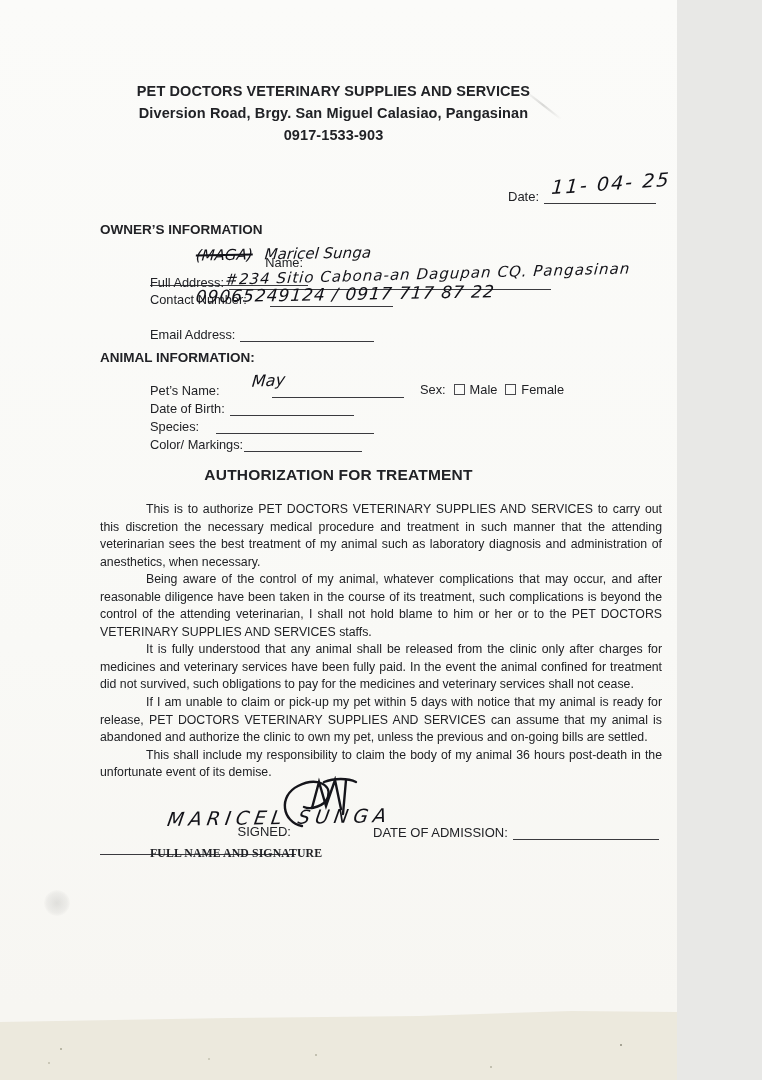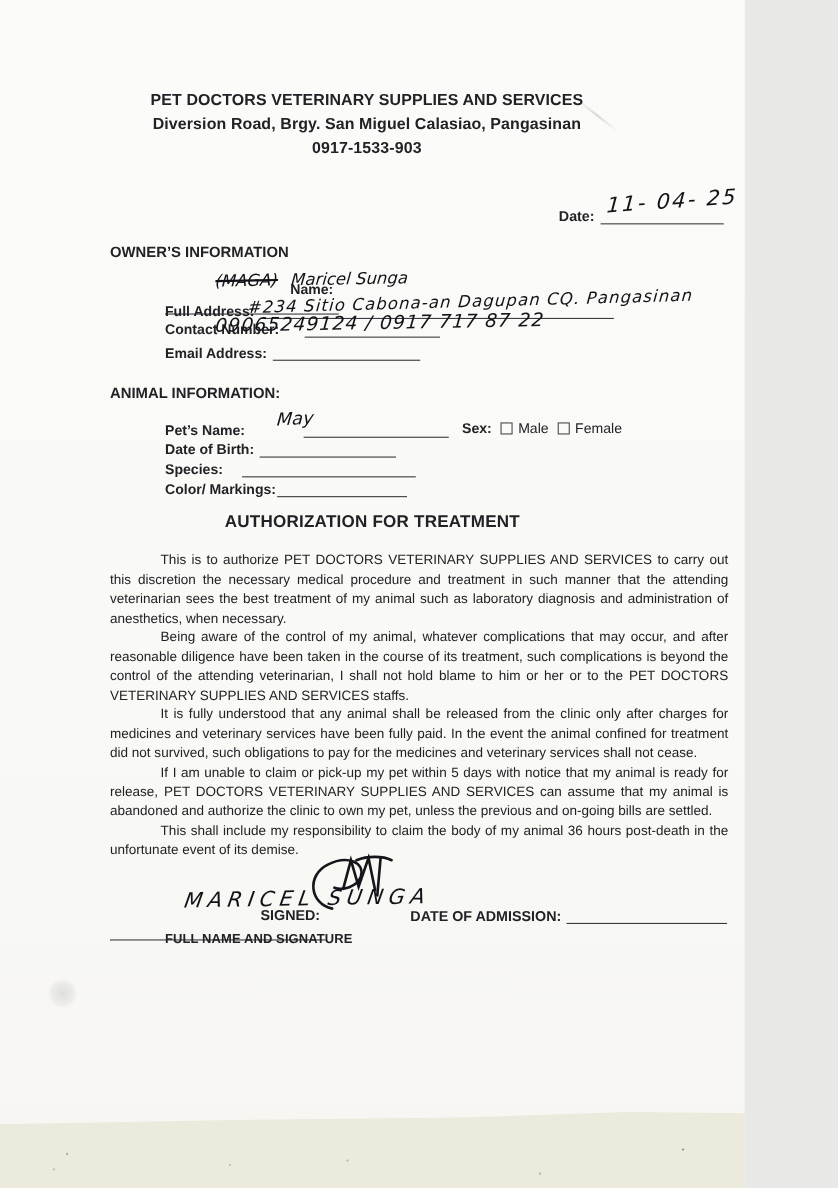--- a/index.html
+++ b/index.html
@@ -20,40 +20,40 @@
   .smudge{position:absolute;left:44px;top:890px;width:26px;height:26px;border-radius:50%;
     background:radial-gradient(circle,rgba(160,160,158,.28) 0%,rgba(180,180,178,.16) 55%,rgba(200,200,198,0) 75%);}
   .crease{position:absolute;left:520px;top:104px;width:46px;height:2px;
     background:linear-gradient(90deg,rgba(150,150,148,0),rgba(150,150,148,.35),rgba(150,150,148,0));
     transform:rotate(38deg);}
 
   .letterhead{position:absolute;left:0;right:10px;top:80px;text-align:center;font-weight:bold;
     font-size:14.5px;line-height:22.2px;letter-spacing:.1px;}
   .section-h{position:absolute;font-weight:bold;font-size:13.5px;}
   .row{position:absolute;display:flex;align-items:flex-end;white-space:nowrap;}
-  .lbl{font-weight:bold;font-size:12.8px;margin-right:5px;}
+  .lbl{font-weight:normal;font-size:12.8px;margin-right:5px;}
   .line{display:inline-block;height:15px;border-bottom:1.4px solid #3a3a3e;}
   .cb{display:inline-block;width:9px;height:9px;border:1.3px solid #4a4a4e;margin:0 5px 2px 8px;background:#fbfbf9;}
   .opt{font-size:12.8px;}
 
   .title{position:absolute;left:0;right:0;top:466px;text-align:center;font-weight:bold;font-size:15.5px;letter-spacing:.2px;}
   .bodytext{position:absolute;left:100px;top:501px;width:562px;}
   .bodytext p{margin:0;text-indent:46px;text-align:justify;font-size:12.3px;line-height:17.55px;}
 
   .hw{position:absolute;font-family:"DejaVu Sans",sans-serif;font-style:italic;color:#121218;
       white-space:nowrap;transform:skewX(-6deg) rotate(-1deg);z-index:3;}
   .hw .strike{text-decoration:line-through;text-decoration-thickness:2px;margin-right:12px;}
   .date-hw{left:552px;top:172px;font-size:19px;transform:skewX(-8deg) rotate(-4deg);letter-spacing:2px;}
   .name-hw{left:196px;top:245px;font-size:15px;}
   .addr-hw{left:226px;top:265px;font-size:15px;transform:skewX(-6deg) rotate(-1.6deg);letter-spacing:1px;}
   .contact-hw{left:196px;top:284px;font-size:17px;letter-spacing:1px;}
   .pet-hw{left:252px;top:371px;font-size:16px;transform:skewX(-8deg) rotate(-3deg);}
   .signed-hw{left:168px;top:806px;font-size:19px;letter-spacing:5px;transform:skewX(-10deg) rotate(-1deg);}
   .sig-svg{position:absolute;left:278px;top:776px;z-index:3;}
-  .caption{position:absolute;left:150px;top:846px;font-weight:bold;font-size:11.8px;letter-spacing:.1px;}
+  .caption{position:absolute;left:150px;top:846px;font-weight:bold;font-size:11.8px;letter-spacing:.1px;font-family:Liberation Serif, serif;}
 </style>
 </head>
 <body>
 
 <div class="scan">
 
   <div class="bed"></div>
   <div class="speck"></div>
   <div class="smudge"></div>
   <div class="crease"></div>
@@ -85,21 +85,21 @@
     <span class="line" style="width:322px"></span>
   </div>
   <div class="hw addr-hw">#234  Sitio  Cabona-an  Dagupan CQ.  Pangasinan</div>
 
   <div class="row" style="left:150px;top:291px;gap:18px;">
     <span class="lbl">Contact Number:</span>
     <span class="line" style="width:123px"></span>
   </div>
   <div class="hw contact-hw">09065249124 / 0917 717 87 22</div>
 
-  <div class="row" style="left:150px;top:312px;text-align:right;">
+  <div class="row" style="left:150px;top:326px;text-align:right;">
     <span class="lbl">Email Address:</span>
     <span class="line" style="width:134px"></span>
   </div>
 
   <div class="section-h" style="left:100px;top:350px;">ANIMAL INFORMATION:</div>
 
   <div class="row" style="left:150px;top:382px;gap:48px;">
     <span class="lbl">Pet’s Name:</span>
     <span class="line" style="width:132px"></span>
   </div>

